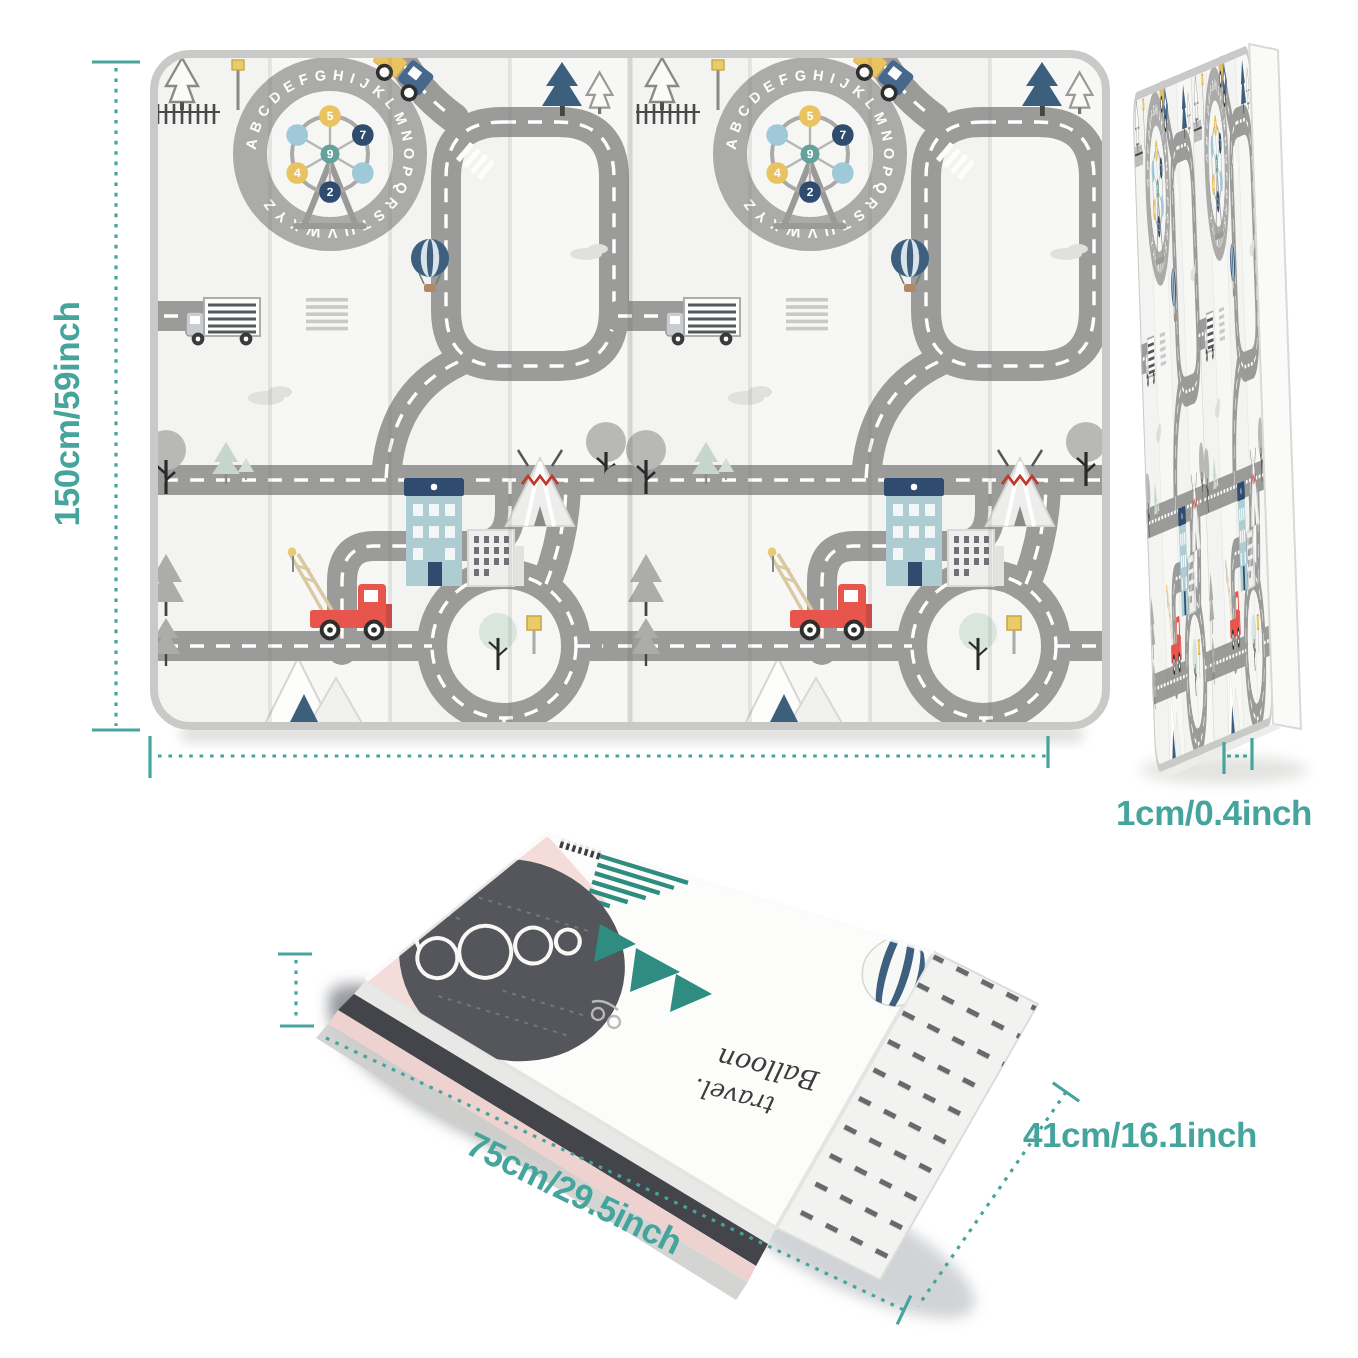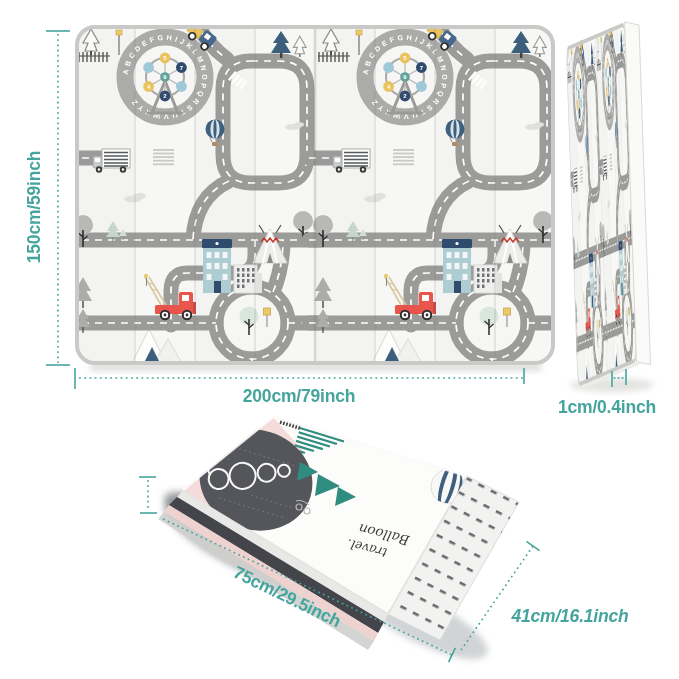--- a/index.html
+++ b/index.html
@@ -409,18 +409,17 @@
       <line x1="455.4" y1="647.8" x2="448.6" y2="662.2"></line>
     </g>
     <g>
       <line x1="526.4" y1="541.4" x2="539.6" y2="550.6"></line>
       <line x1="533" y1="546" x2="459" y2="653" stroke-dasharray="1.8 3.4"></line>
     </g>
   </g>
 </svg>
 
 <div class="dim-label rot-ccw" style="left:34px; top:207px;">150cm/59inch</div>
-<div class="dim-label" style="left:299px; top:396px;">200cm/79inch</div>
 <div class="dim-label" style="left:607px; top:407px;">1cm/0.4inch</div>
 <div class="dim-label rot-diag" style="left:287px; top:597px;">75cm/29.5inch</div>
-<div class="dim-label" style="left:570px; top:616px;font-style:italic;">41cm/16.1inch</div>
+<div class="dim-label" style="left:570px; top:568px;">41cm/16.1inch</div>
 
 </div>
 
 </body></html>

